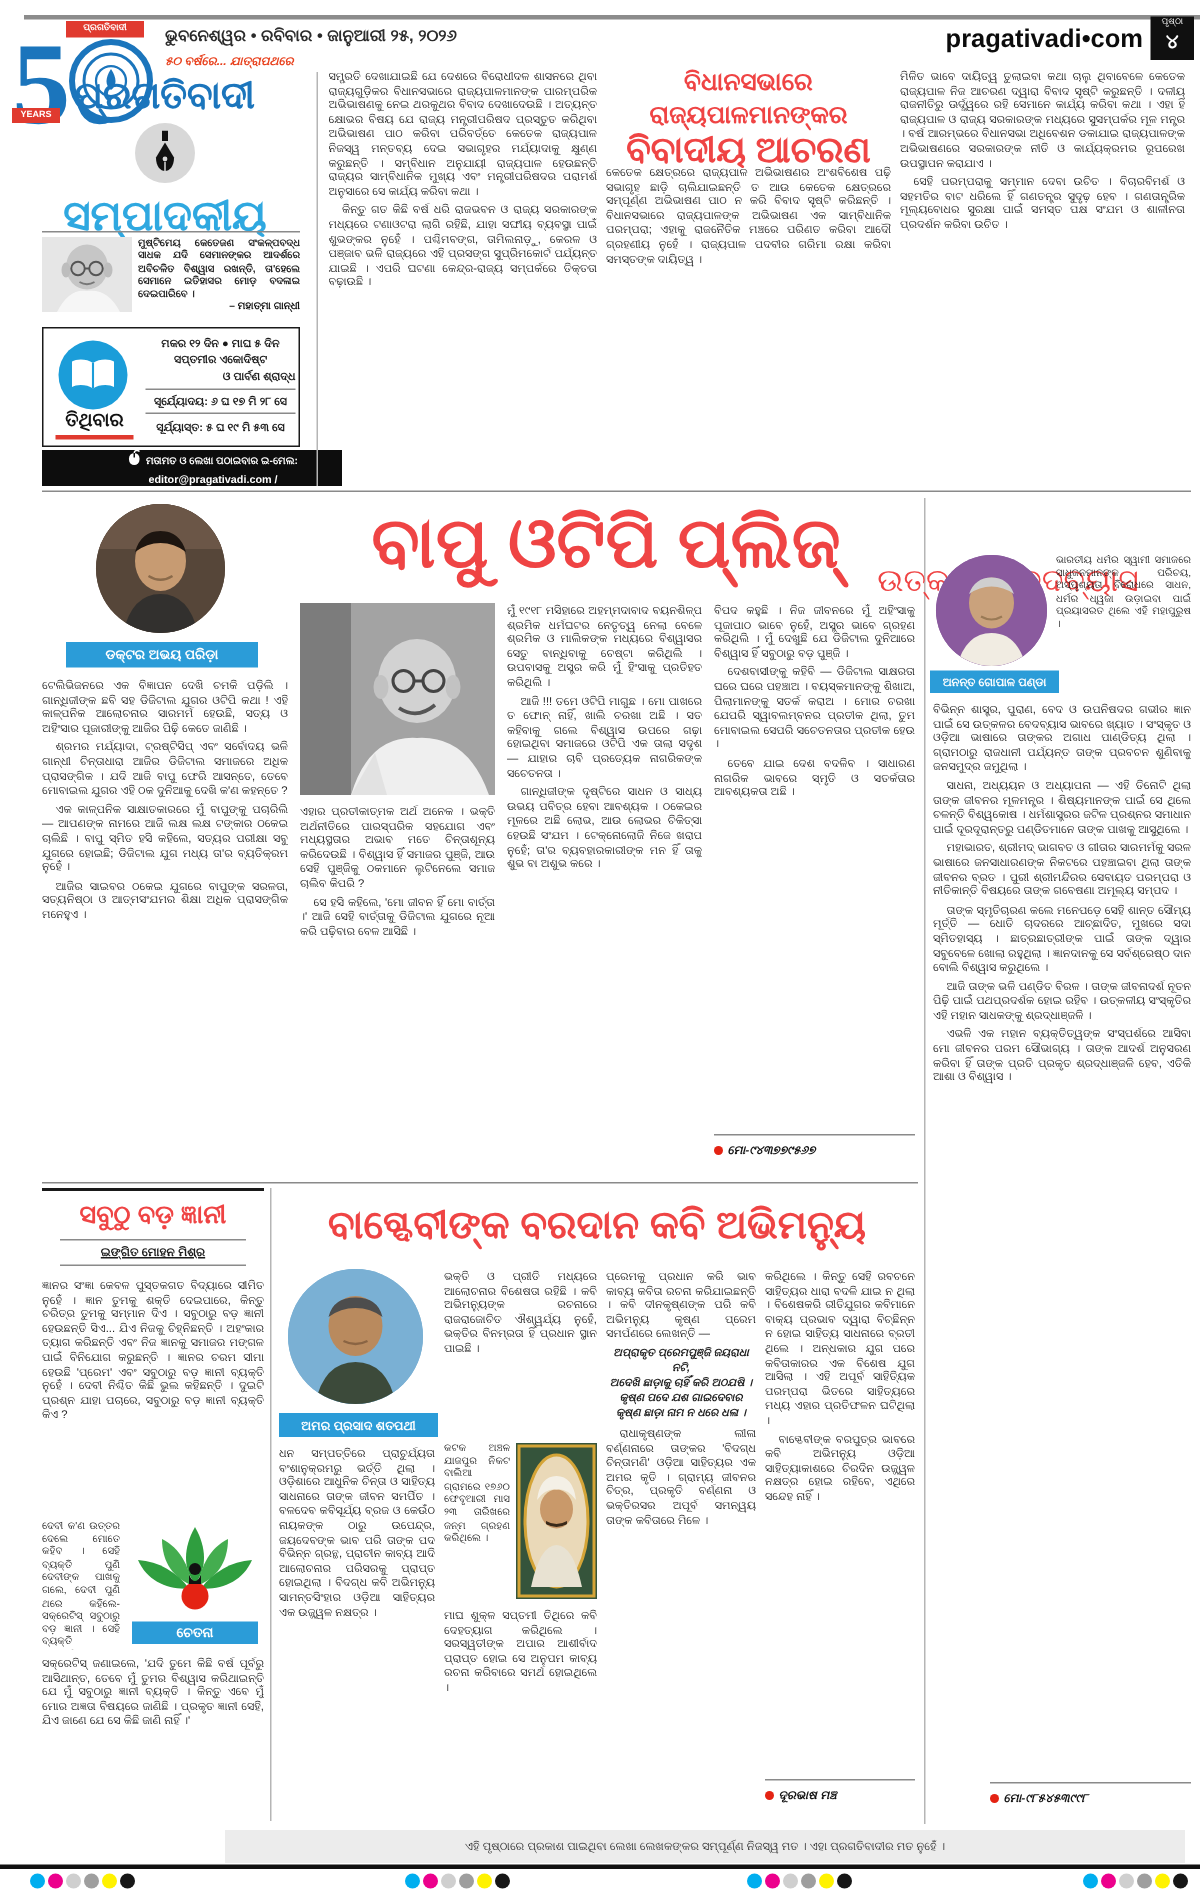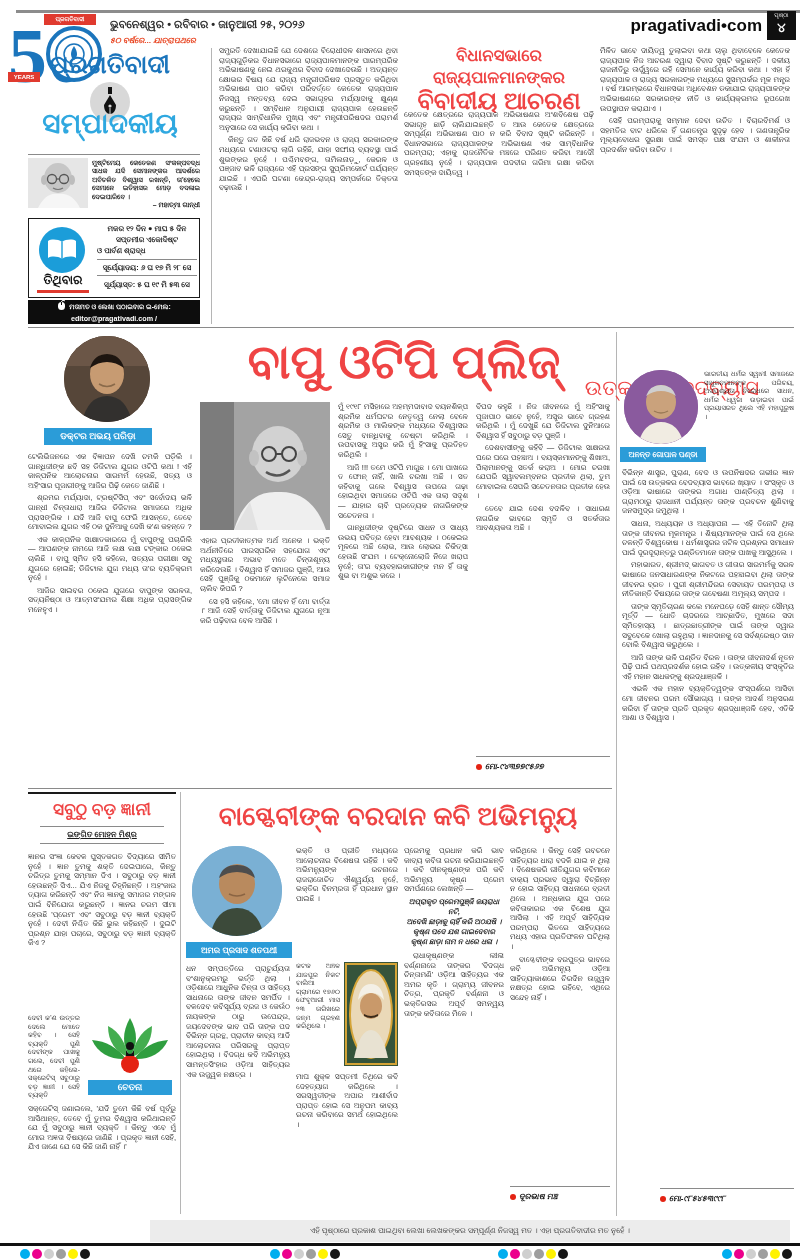--- a/index.html
+++ b/index.html
@@ -59,21 +59,21 @@
 
   <div class="abs" style="left:90px;top:82px;width:40px;height:40px;border-radius:50%;background:#d8d8d8;display:flex;align-items:center;justify-content:center;">
     <svg width="22" height="30" viewBox="0 0 22 30">
       <rect x="9" y="0" width="4" height="7" fill="#111"></rect>
       <path d="M11 8 L17 18 C17 24 14 27 11 27 C8 27 5 24 5 18 Z" fill="#111"></path>
       <circle cx="11" cy="19" r="1.6" fill="#d8d8d8"></circle>
       <line x1="11" y1="21" x2="11" y2="27" stroke="#d8d8d8" stroke-width="1"></line>
     </svg>
   </div>
 
-  <div class="abs" style="left:14px;top:108px;width:192px;text-align:center;font-size:28px;font-weight:bold;color:#2fa8e0;">ସମ୍ପାଦକୀୟ</div>
+  <div class="abs" style="left:14px;top:128px;width:192px;text-align:center;font-size:28px;font-weight:bold;color:#2fa8e0;">ସମ୍ପାଦକୀୟ</div>
 
   <div class="abs hairline" style="left:28px;top:154px;width:172px;"></div>
 
   <div class="abs" style="left:28px;top:158px;width:172px;height:54px;">
     <div class="abs" style="left:0;top:0;width:60px;height:50px;background:#e4e4e4;">
       <svg width="60" height="50" viewBox="0 0 60 50">
         <rect width="60" height="50" fill="#e6e6e6"></rect>
         <ellipse cx="30" cy="20" rx="14" ry="15" fill="#c6c6c6"></ellipse>
         <ellipse cx="16" cy="22" rx="3" ry="5" fill="#bdbdbd"></ellipse>
         <ellipse cx="44" cy="22" rx="3" ry="5" fill="#bdbdbd"></ellipse>
@@ -92,28 +92,28 @@
     <div class="abs" style="left:10px;top:8px;width:46px;height:46px;border-radius:50%;background:#1b9dd9;display:flex;align-items:center;justify-content:center;">
       <svg width="30" height="22" viewBox="0 0 30 22">
         <path d="M15 3 C11 0 4 0 1 2 L1 19 C4 17 11 17 15 20 C19 17 26 17 29 19 L29 2 C26 0 19 0 15 3 Z" fill="#ffffff"></path>
         <line x1="15" y1="3" x2="15" y2="20" stroke="#1b9dd9" stroke-width="1.4"></line>
       </svg>
     </div>
     <div class="abs" style="left:2px;top:54px;width:64px;text-align:center;font-size:12.5px;font-weight:bold;color:#111;">ତିଥିବାର</div>
     <div class="abs" style="left:8px;top:71px;width:52px;height:2.5px;background:#e03a2f;"></div>
     <div class="abs" style="left:68px;top:5px;width:100px;text-align:center;font-size:7.4px;font-weight:bold;">ମକର ୧୨ ଦିନ ● ମାଘ ୫ ଦିନ</div>
     <div class="abs" style="left:68px;top:16px;width:100px;text-align:center;font-size:7.4px;font-weight:bold;">ସପ୍ତମୀର ଏକୋଦିଷ୍ଟ</div>
-    <div class="abs" style="left:68px;top:27px;width:100px;text-align:left;font-size:7.4px;font-weight:bold;">ଓ ପାର୍ବଣ ଶ୍ରାଦ୍ଧ</div>
+    <div class="abs" style="left:68px;top:27px;width:100px;text-align:right;font-size:7.4px;font-weight:bold;">ଓ ପାର୍ବଣ ଶ୍ରାଦ୍ଧ</div>
     <div class="abs hairline" style="left:68px;top:40px;width:100px;"></div>
     <div class="abs" style="left:68px;top:44px;width:100px;text-align:center;font-size:7.4px;font-weight:bold;">ସୂର୍ଯ୍ୟୋଦୟ: ୬ ଘ ୧୭ ମି ୨୮ ସେ</div>
     <div class="abs hairline" style="left:68px;top:56px;width:100px;"></div>
     <div class="abs" style="left:68px;top:61px;width:100px;text-align:center;font-size:7.4px;font-weight:bold;">ସୂର୍ଯ୍ୟାସ୍ତ: ୫ ଘ ୧୯ ମି ୫୩ ସେ</div>
   </div>
 
-  <div class="abs" style="left:28px;top:300px;width:172px;height:24px;background:#0d0d0d;color:#fff;text-align:center;">
+  <div class="abs" style="left:28px;top:300px;width:172px;height:24px;background:#0d0d0d;color:#fff;text-align:center;padding-left:28px;">
     <div style="font-size:6.8px;line-height:12px;">
       <span style="display:inline-block;vertical-align:middle;margin-right:3px;">
         <svg width="9" height="10" viewBox="0 0 9 10">
             <rect x="1" y="2" width="7" height="8" rx="3.5" fill="#fff"></rect>
             <line x1="4.5" y1="2" x2="4.5" y2="5" stroke="#0d0d0d" stroke-width="1"></line>
             <path d="M4.5 2 C4.5 0 7 0 8 1" stroke="#fff" stroke-width="1" fill="none"></path>
           </svg>
       </span><span style="font-weight:bold;">ମତାମତ ଓ ଲେଖା ପଠାଇବାର ଇ-ମେଲ:</span>
     </div>
     <div style="font-size:7.2px;font-weight:bold;line-height:10px;">editor@pragativadi.com / Feature@pragativadi.com</div>
@@ -145,21 +145,21 @@
   <div class="abs circle-photo" style="left:64px;top:336px;width:86px;height:86px;background:#5c4a3e;">
     <svg width="86" height="86" viewBox="0 0 86 86">
       <rect width="86" height="86" fill="#564639"></rect>
       <rect x="0" y="0" width="86" height="30" fill="#6b5647"></rect>
       <ellipse cx="43" cy="38" rx="17" ry="20" fill="#c79b72"></ellipse>
       <path d="M26 32 Q30 18 43 18 Q56 18 60 32 Q52 26 43 26 Q34 26 26 32 Z" fill="#1d1510"></path>
       <path d="M18 86 Q24 60 43 60 Q62 60 68 86 Z" fill="#32302e"></path>
       <path d="M35 48 Q43 53 51 48" stroke="#8a6a4a" stroke-width="1.5" fill="none"></path>
     </svg>
   </div>
-  <div class="abs chip" style="left:44px;top:428px;width:108px;height:17px;font-size:9px;">ଡକ୍ଟର ଅଭୟ ପରିଡ଼ା</div>
+  <div class="abs chip" style="left:44px;top:428px;width:128px;height:17px;font-size:9px;">ଡକ୍ଟର ଅଭୟ ପରିଡ଼ା</div>
   <div class="abs j" style="left:28px;top:452px;width:164px;height:332px;">
     <p class="noind">ଟେଲିଭିଜନରେ ଏକ ବିଜ୍ଞାପନ ଦେଖି ଚମକି ପଡ଼ିଲି । ଗାନ୍ଧିଜୀଙ୍କ ଛବି ସହ ଡିଜିଟାଲ ଯୁଗର ଓଟିପି କଥା ! ଏହି କାଳ୍ପନିକ ଆଲୋଚନାର ସାରମର୍ମ ହେଉଛି, ସତ୍ୟ ଓ ଅହିଂସାର ପୂଜାରୀଙ୍କୁ ଆଜିର ପିଢ଼ି କେତେ ଜାଣିଛି ।</p>
     <p>ଶ୍ରମର ମର୍ଯ୍ୟାଦା, ଟ୍ରଷ୍ଟିସିପ୍ ଏବଂ ସର୍ବୋଦୟ ଭଳି ଗାନ୍ଧୀ ଚିନ୍ତାଧାରା ଆଜିର ଡିଜିଟାଲ ସମାଜରେ ଅଧିକ ପ୍ରାସଙ୍ଗିକ । ଯଦି ଆଜି ବାପୁ ଫେରି ଆସନ୍ତେ, ତେବେ ମୋବାଇଲ ଯୁଗର ଏହି ଠକ ଦୁନିଆକୁ ଦେଖି କ'ଣ କହନ୍ତେ ?</p>
     <p>ଏକ କାଳ୍ପନିକ ସାକ୍ଷାତକାରରେ ମୁଁ ବାପୁଙ୍କୁ ପଚାରିଲି — ଆପଣଙ୍କ ନାମରେ ଆଜି ଲକ୍ଷ ଲକ୍ଷ ଟଙ୍କାର ଠକେଇ ଚାଲିଛି । ବାପୁ ସ୍ମିତ ହସି କହିଲେ, ସତ୍ୟର ପରୀକ୍ଷା ସବୁ ଯୁଗରେ ହୋଇଛି; ଡିଜିଟାଲ ଯୁଗ ମଧ୍ୟ ତା'ର ବ୍ୟତିକ୍ରମ ନୁହେଁ ।</p>
     <p>ଆଜିର ସାଇବର ଠକେଇ ଯୁଗରେ ବାପୁଙ୍କ ସରଳତା, ସତ୍ୟନିଷ୍ଠା ଓ ଆତ୍ମସଂଯମର ଶିକ୍ଷା ଅଧିକ ପ୍ରାସଙ୍ଗିକ ମନେହୁଏ ।</p>
   </div>
 
   <div class="abs headline" style="left:196px;top:330px;width:416px;font-size:47px;line-height:64px;font-weight:bold;">ବାପୁ ଓଟିପି ପ୍ଲିଜ୍</div>
 
   <div class="abs" style="left:200px;top:402px;width:130px;height:128px;background:#9c9c9c;">

